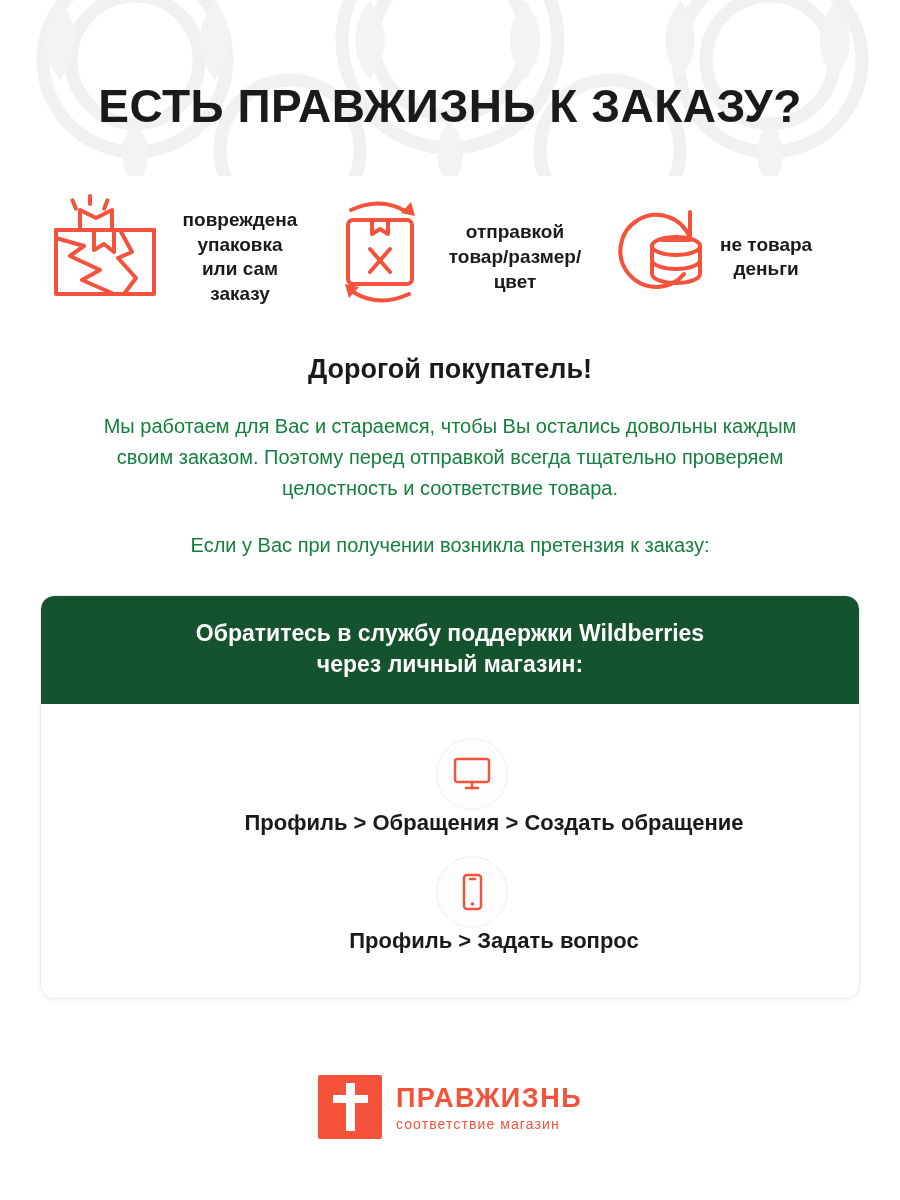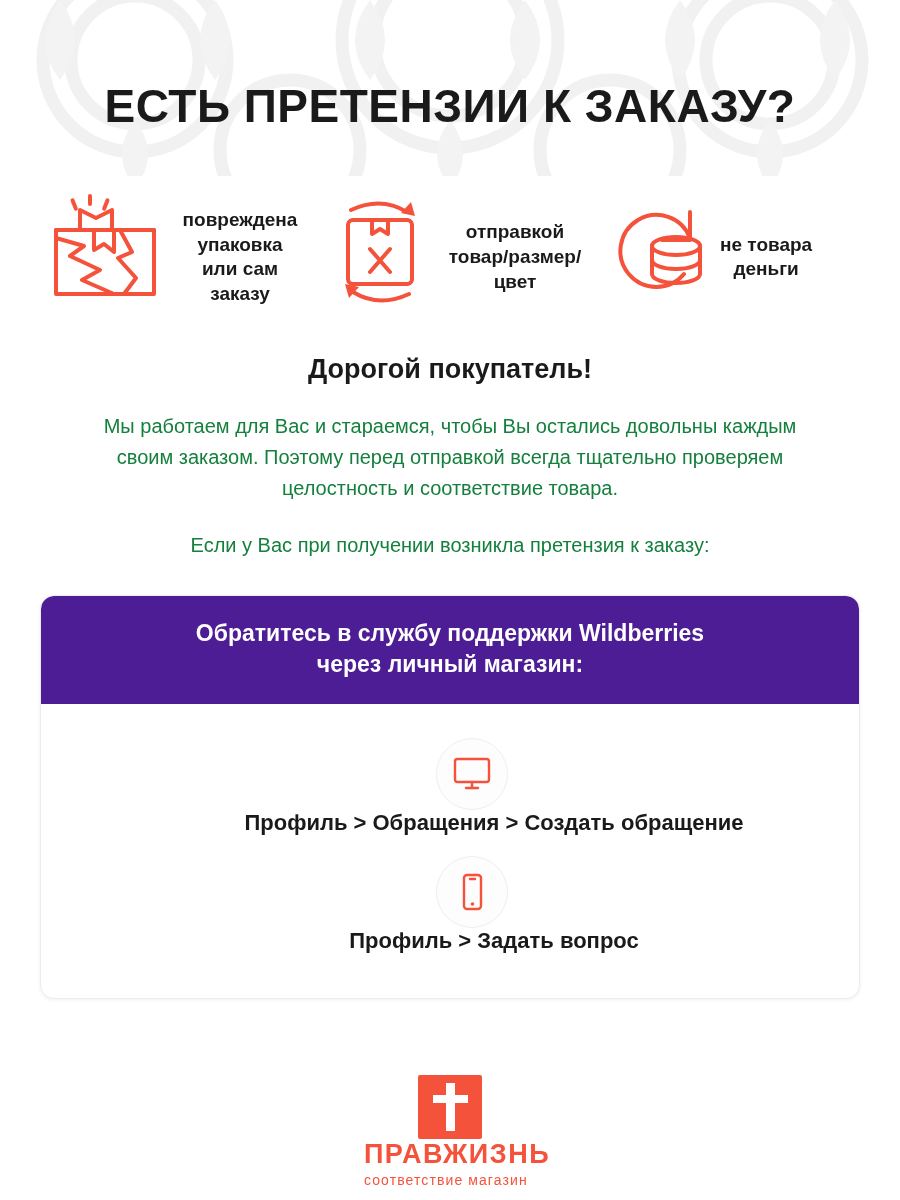--- a/index.html
+++ b/index.html
@@ -96,21 +96,21 @@
   .card {
     margin-top: 34px;
     width: 820px;
     border-radius: 14px;
     background: #ffffff;
     border: 1px solid #ececec;
     box-shadow: 0 1px 4px rgba(0,0,0,0.06);
     overflow: hidden;
   }
   .card-header {
-    background: #4c1d95;
+    background: #14532d;
     color: #ffffff;
     padding: 22px 30px 24px;
     text-align: center;
     font-size: 23px;
     font-weight: bold;
     line-height: 1.35;
     border-radius: 13px 13px 0 0;
   }
   .card-body { padding: 24px 0 34px; }
 
@@ -137,21 +137,20 @@
     font-weight: bold;
     color: #1a1a1a;
   }
 
   
   .footer {
     margin-top: 76px;
     display: flex;
     align-items: center;
     justify-content: center;
-    flex-direction: column;
   }
   .logo-mark {
     width: 64px;
     height: 64px;
     background: #f4523b;
     position: relative;
     border-radius: 2px;
   }
   .logo-mark::before {
     content: "";
@@ -207,21 +206,21 @@
       <path d="M135 120 q26 34 0 68 q-26-34 0-68 Z"></path>
       <path d="M450 120 q26 34 0 68 q-26-34 0-68 Z"></path>
       <path d="M770 120 q26 34 0 68 q-26-34 0-68 Z"></path>
     </g>
     <rect x="0" y="176" width="900" height="24" fill="#ffffff"></rect>
   </svg>
 </div>
 
 <div class="page">
 
-  <h1 class="title">ЕСТЬ ПРЕТЕНЗИИ К ЗАКАЗУ?</h1>
+  <h1 class="title">ЕСТЬ ПРАВЖИЗНЬ К ЗАКАЗУ?</h1>
 
   <div class="reasons">
 
     <div class="reason">
       <div class="ricon">
         <svg width="130" height="112" viewBox="0 0 130 112" xmlns="http://www.w3.org/2000/svg">
           <g fill="none" stroke="#f4523b" stroke-width="4" stroke-linejoin="round" stroke-linecap="round">
             <path d="M16 36 L16 100 L114 100 L114 36"></path>
             <path d="M16 36 L114 36"></path>
             <path d="M40 36 L40 16 L56 24 L72 16 L72 36"></path>

